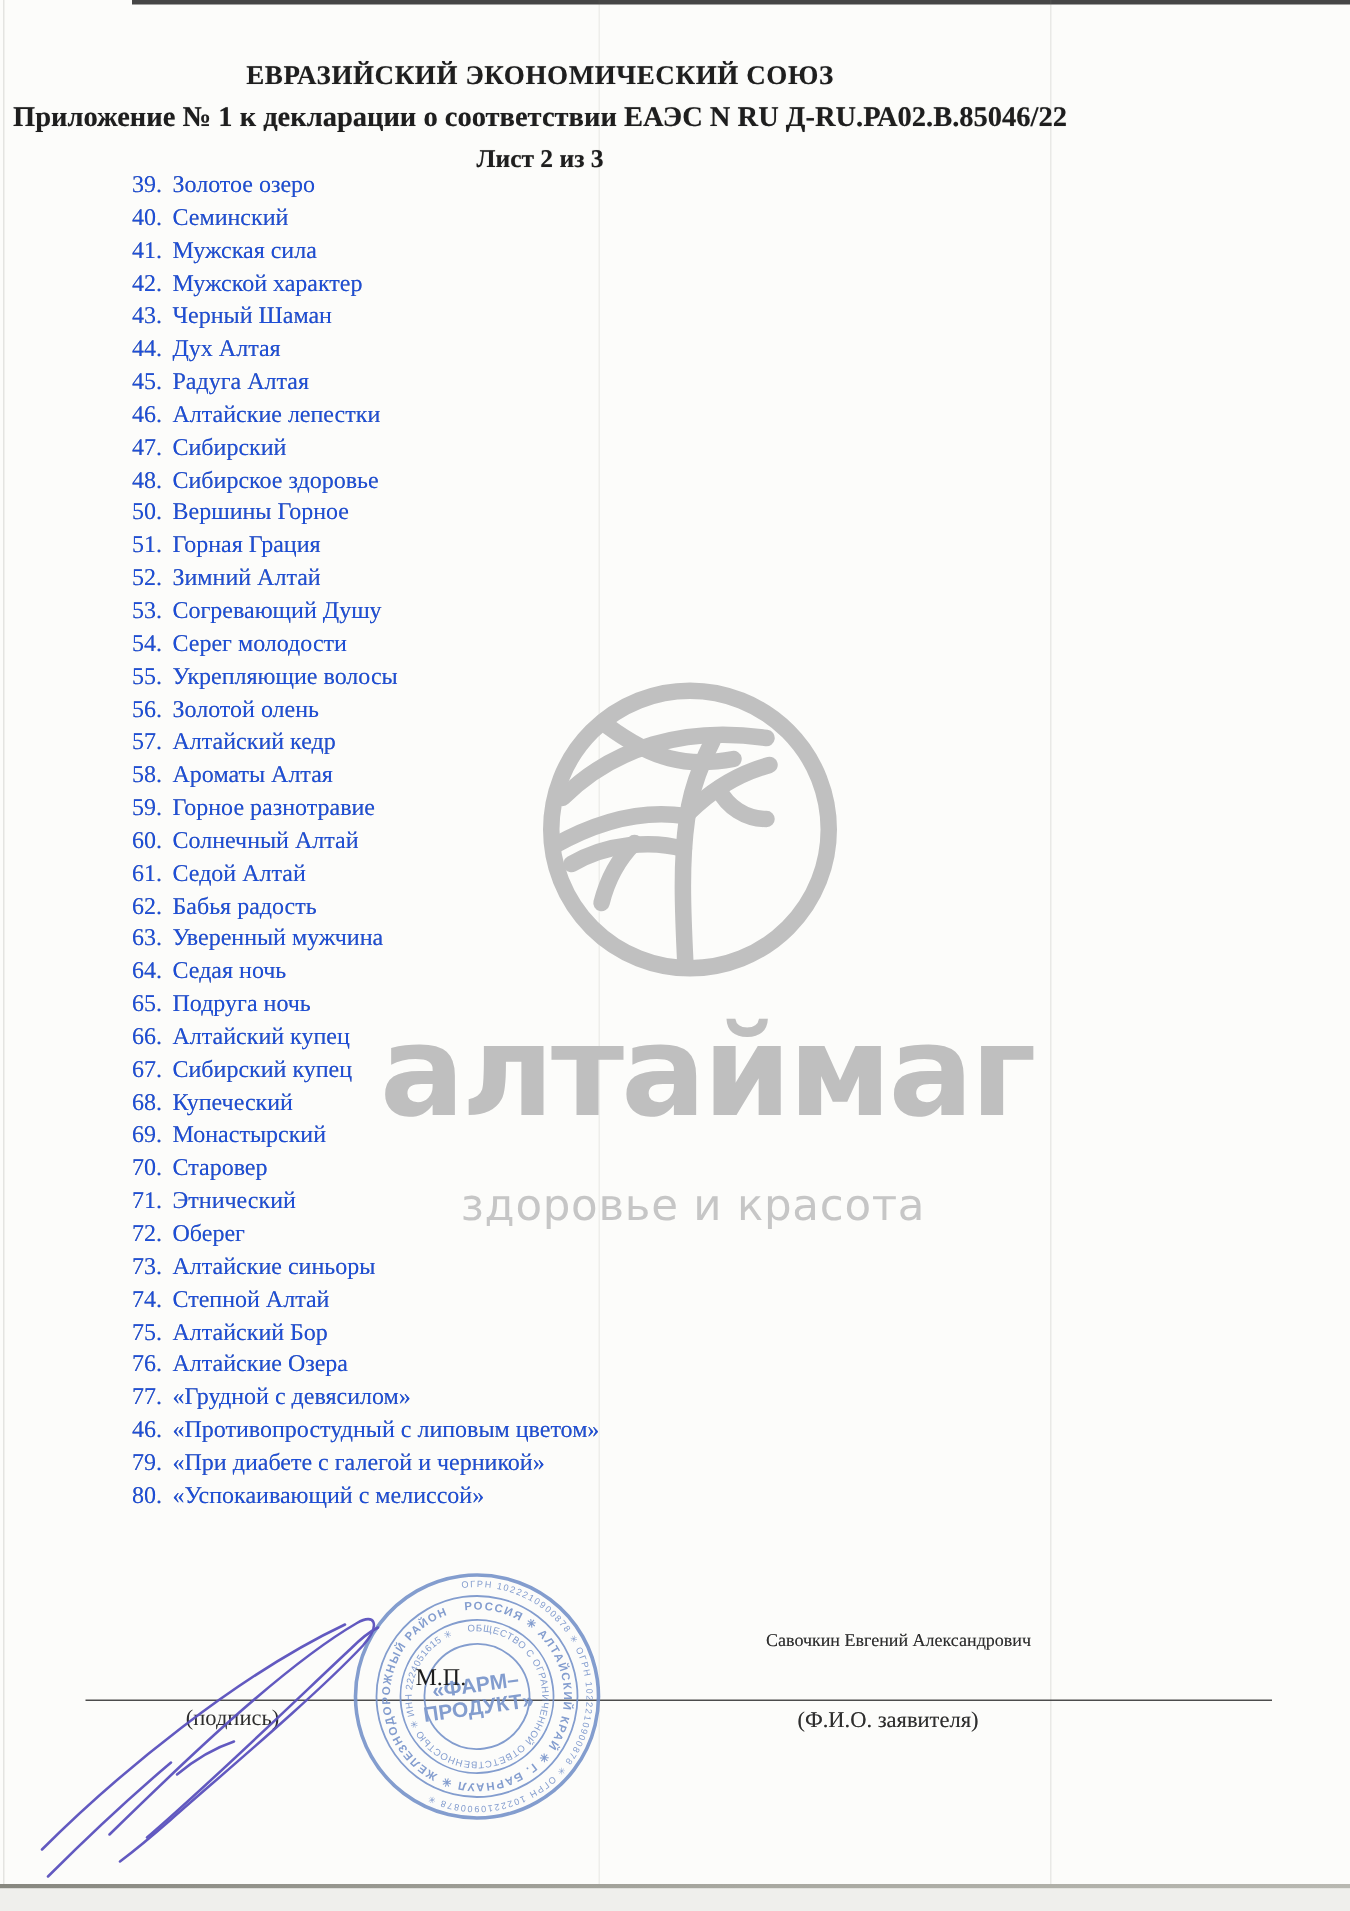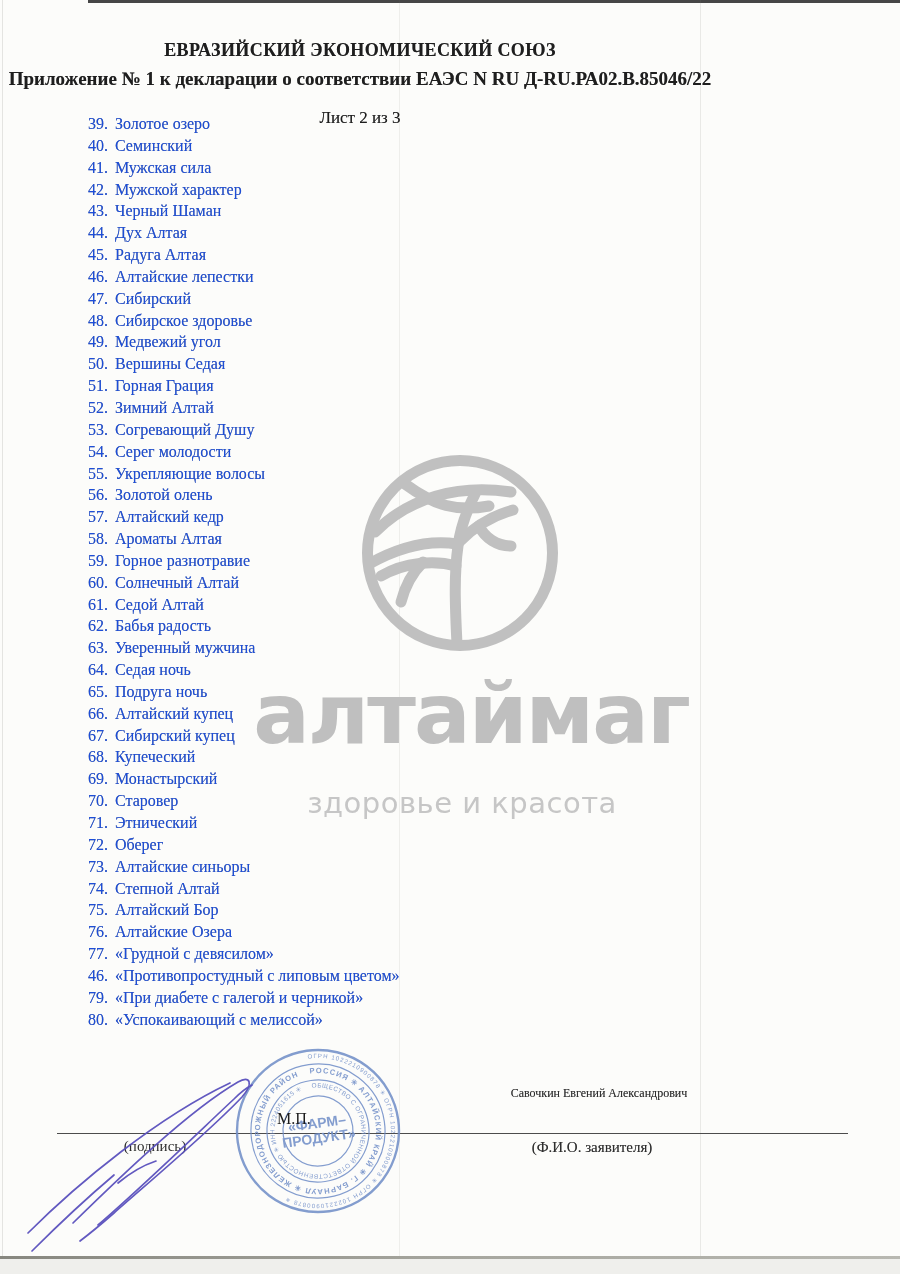--- a/index.html
+++ b/index.html
@@ -17,21 +17,21 @@
      background:linear-gradient(to right,#87877f,#a8a8a0 55%,#b8b8b1);}
   .scan-bottom-area{position:absolute;left:0;right:0;top:1259px;bottom:0;background:#efefec;}
   .scan-vline-a{position:absolute;top:0;bottom:18px;left:399px;width:1px;background:rgba(120,120,110,0.10);}
   .scan-vline-b{position:absolute;top:0;bottom:18px;left:700px;width:1px;background:rgba(120,120,110,0.14);}
   .scan-vline-left{position:absolute;top:0;bottom:18px;left:2px;width:1px;background:rgba(120,120,110,0.18);}
 
   
   .header{position:absolute;left:0;top:40px;width:720px;text-align:center;z-index:3;}
   .h-title{font-size:18px;font-weight:bold;letter-spacing:.4px;color:#1e1e1e;}
   .h-subtitle{font-size:19px;font-weight:bold;margin-top:7px;color:#1e1e1e;}
-  .h-sheet{font-size:17px;font-weight:normal;margin-top:18px;color:#1e1e1e;}
+  .h-sheet{font-size:17px;font-weight:bold;margin-top:6px;color:#1e1e1e;}
   .header div{text-shadow:0 0 .5px rgba(0,0,0,.45);}
 
   
   .list{position:absolute;left:88px;top:115px;z-index:3;}
   .list-row{display:flex;height:21.85px;font-size:16px;color:#1d4ed8;
     text-shadow:0 0 .4px rgba(0,0,0,.4);}
   .list-row .num{width:27px;flex:none;}
   .list-row .txt{white-space:nowrap;}
 
   
@@ -137,26 +137,22 @@
       </div>
       <div class="list-row">
         <span class="num">47.</span>
         <span class="txt">Сибирский</span>
       </div>
       <div class="list-row">
         <span class="num">48.</span>
         <span class="txt">Сибирское здоровье</span>
       </div>
       <div class="list-row">
-        <span class="num">49.</span>
-        <span class="txt">Медвежий угол</span>
-      </div>
-      <div class="list-row">
         <span class="num">50.</span>
-        <span class="txt">Вершины Седая</span>
+        <span class="txt">Вершины Горное</span>
       </div>
       <div class="list-row">
         <span class="num">51.</span>
         <span class="txt">Горная Грация</span>
       </div>
       <div class="list-row">
         <span class="num">52.</span>
         <span class="txt">Зимний Алтай</span>
       </div>
       <div class="list-row">

